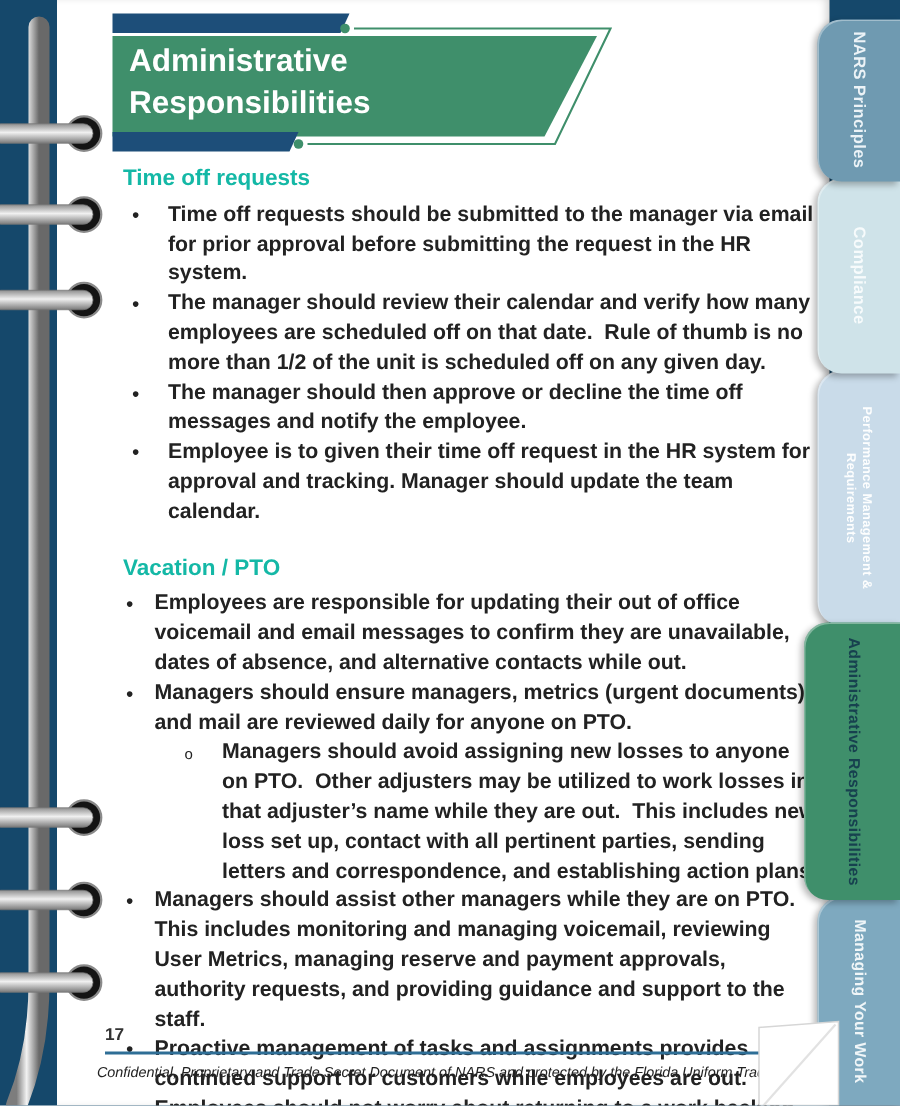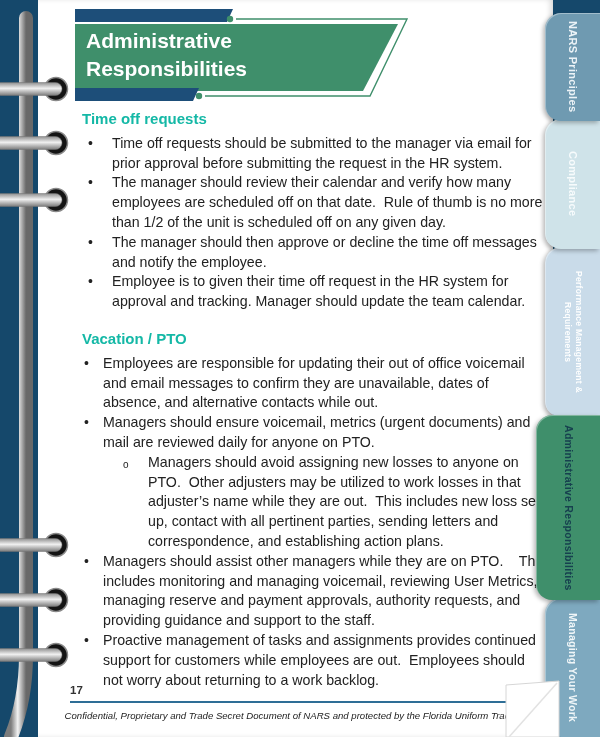--- a/index.html
+++ b/index.html
@@ -24,21 +24,21 @@
     font-size:14.2px;line-height:19.8px;color:#222222;
   }
   .sec-heading{font-size:15px;font-weight:bold;color:#14b8a6;margin:0 0 5px 0;}
   .sec + .sec{margin-top:17px;}
   .li{display:flex;}
   .li .marker{flex:0 0 24px;}
   .sec-1 .l1 .marker{flex-basis:19px;}
   .l1 .marker{font-size:14px;}
   .l2{margin-left:36px;}
   .l2 .marker{flex:0 0 25px;font-size:10px;padding-top:2px;text-align:left;padding-left:3px;}
-  .li-text{flex:1;white-space:pre-wrap;}
+  .li-text{flex:1;white-space:pre-wrap;font-weight:bold;}
   .sec-0 .bullets{margin-left:6px;}
   .sec-1 .bullets{margin-left:2px;}
   
   .page-number{position:absolute;left:70px;top:684px;width:440px;text-align:left;
     font-size:11.5px;font-weight:bold;color:#333333;z-index:2;}
   .footer-line{position:absolute;left:70px;top:701px;width:436px;height:2px;background:#2e6e96;z-index:2;}
   .footer-text{position:absolute;left:58px;top:709px;width:464px;text-align:center;
     font-style:italic;font-size:9.6px;line-height:13px;color:#222222;z-index:2;}
   .fold-svg{position:absolute;left:499px;top:676px;z-index:5;}
   
@@ -104,21 +104,21 @@
   <section class="sec sec-1">
     <h2 class="sec-heading">Vacation / PTO</h2>
     <div class="bullets">
   <div class="li l1">
     <span class="marker">•</span>
     <span class="li-text">Employees are responsible for updating their out of office voicemail and email messages to confirm they are unavailable, dates of absence, and alternative contacts while out.</span>
   </div>
 
   <div class="li l1">
     <span class="marker">•</span>
-    <span class="li-text">Managers should ensure voicemail, metrics (urgent documents) and mail are reviewed daily for anyone on PTO.</span>
+    <span class="li-text">Managers should ensure managers, metrics (urgent documents) and mail are reviewed daily for anyone on PTO.</span>
   </div>
 
   <div class="li l2">
     <span class="marker">o</span>
     <span class="li-text">Managers should avoid assigning new losses to anyone on PTO.  Other adjusters may be utilized to work losses in that adjuster’s name while they are out.  This includes new loss set up, contact with all pertinent parties, sending letters and correspondence, and establishing action plans.</span>
   </div>
 
   <div class="li l1">
     <span class="marker">•</span>
     <span class="li-text">Managers should assist other managers while they are on PTO.    This includes monitoring and managing voicemail, reviewing User Metrics, managing reserve and payment approvals, authority requests, and providing guidance and support to the staff.</span>

